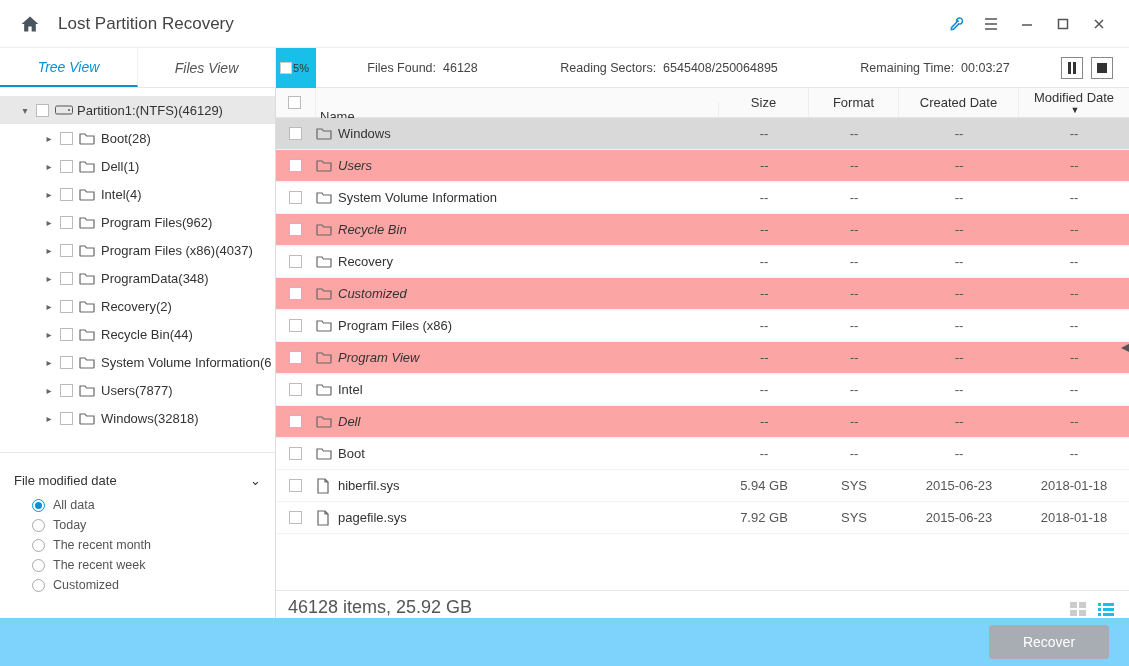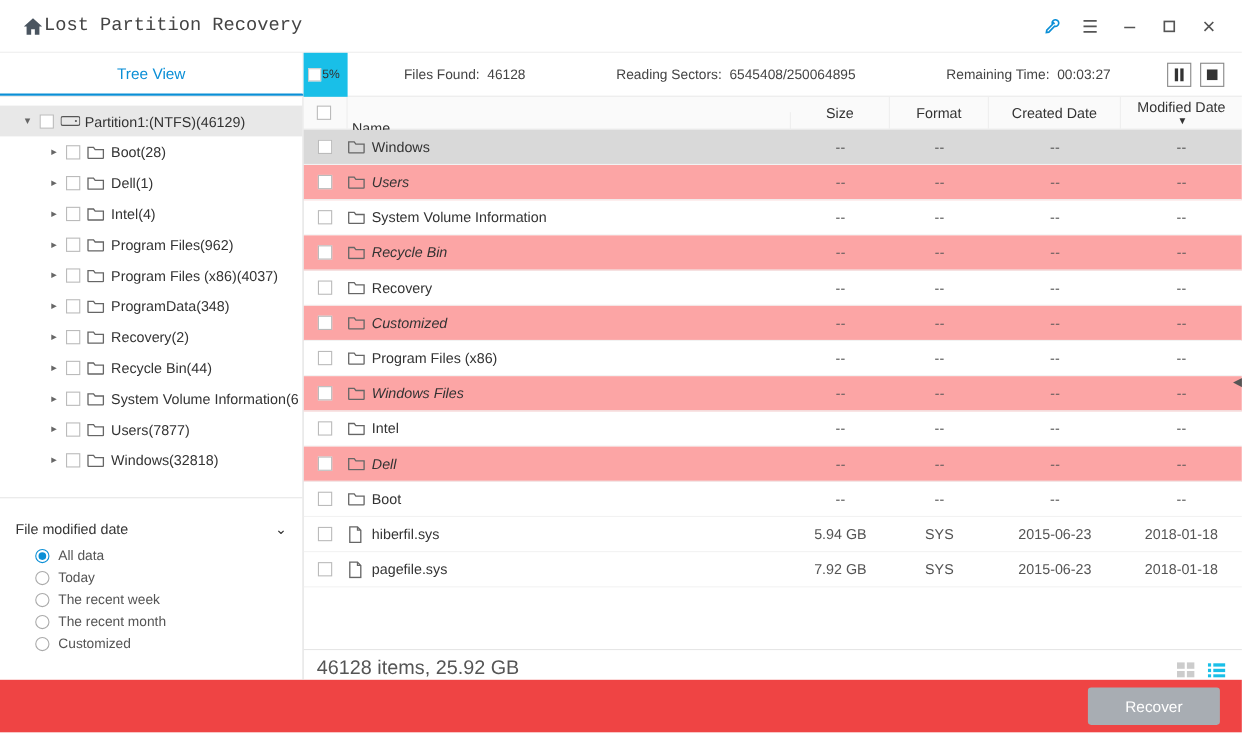--- a/index.html
+++ b/index.html
@@ -1,29 +1,29 @@
 <!DOCTYPE html>
 <html><head>
 <meta charset="utf-8">
 <style>
 * { box-sizing: border-box; margin: 0; padding: 0; font-family: -apple-system, "Segoe UI", Arial, sans-serif; }
 body { width: 1129px; height: 666px; background: #fff; overflow: hidden; font-size: 13px; color: #333; position: relative; }
 
 
 .titlebar { height: 48px; display: flex; align-items: center; padding: 0 12px 0 20px; border-bottom: 1px solid #eee; }
 .titlebar .home-icon svg { display: block; }
-.titlebar .title { font-size: 17px; color: #444; font-family: Liberation Mono, monospace; }
+.titlebar .title { margin-left: 18px; font-size: 17px; color: #444; }
 .titlebar .spacer { flex: 1; }
 .winbtn { width: 36px; height: 36px; display: flex; align-items: center; justify-content: center; color: #666; cursor: pointer; }
 .key-icon svg { color: #0b8fd6; }
 
 
 .statusbar { height: 40px; display: flex; align-items: center; border-bottom: 1px solid #e6e6e6; }
 .left-tabs { width: 276px; display: flex; height: 100%; }
-.tab { flex: 1; display: flex; align-items: center; justify-content: center; font-size: 14px; color: #555; cursor: pointer; border-right: 1px solid #eee; }
+.tab { flex: 1; display: flex; align-items: center; justify-content: center; font-size: 14px; color: #555; cursor: pointer; border-right: 1px solid #eee; font-style: italic; }
 .tab.active { color: #0b8fd6; border-bottom: 2px solid #0b8fd6; }
 .prog-block { width: 40px; height: 40px; background: #19bfe8; position: relative; display:flex; align-items:center; justify-content:center; }
 .prog-chk { position: absolute; left: 4px; top: 14px; width: 12px; height: 12px; border:1px solid #ccc; background:#fff; }
 .prog-pct { font-size: 11px; color: #333; margin-left: 10px; }
 .status-text { flex: 1; display: flex; align-items: center; justify-content: space-around; font-size: 12.5px; color: #444; padding: 0 10px; }
 .status-text span b { font-weight: normal; }
 .ctrl-btns { display: flex; align-items: center; gap: 8px; padding-right: 16px; }
 .sqbtn { width: 22px; height: 22px; border: 1px solid #888; display:flex; align-items:center; justify-content:center; cursor:pointer; }
 
 
@@ -63,21 +63,21 @@
 .trow.sel { background:#d9d9d9; }
 .trow.alt { background:#fca5a5;font-style:italic; }
 .trow .col-name { display:flex; align-items:flex-start; }
 .dash { color:#555; }
 
 .statusline { height:28px; border-top:1px solid #e6e6e6; display:flex; align-items:flex-end; padding:0 12px; font-size:18px; color:#555; }
 .statusline .sp { flex:1; }
 .viewbtn { width:22px; height:18px; margin-left:6px; display:flex; align-items:center; justify-content:center; cursor:pointer; }
 
 
-.footer { height:48px; background:#ef4444; display:flex; align-items:center; justify-content:flex-end; padding-right:20px; }
+.footer { height:48px; background:#7dd3fc; display:flex; align-items:center; justify-content:flex-end; padding-right:20px; }
 .recover-btn { width:120px; height:34px; background:#a8adb3; color:#fff; border:none; border-radius:3px; font-size:14px; cursor:pointer; }
 
 .side-handle { position:absolute; right:0; top:340px; width:8px; height:14px; color:#555; font-size:12px; }
 </style>
 </head>
 <body>
 
 <div class="titlebar">
   <span class="home-icon">
     <svg width="20" height="20" viewBox="0 0 24 24">
@@ -109,20 +109,21 @@
   <span class="winbtn">
     <svg width="14" height="14" viewBox="0 0 14 14">
         <path stroke="#555" stroke-width="1.5" d="M3 3l8 8M11 3l-8 8"></path>
       </svg>
   </span>
 </div>
 
 <div class="statusbar">
   <div class="left-tabs">
     <div class="tab active">Tree View</div>
+    <div class="tab">Files View</div>
   </div>
   <div class="prog-block">
     <span class="prog-chk"></span>
     <span class="prog-pct">5%</span>
   </div>
   <div class="status-text">
     <span><b>Files Found:</b>&nbsp;&nbsp;<b>46128</b></span>
     <span><b>Reading Sectors:</b>&nbsp;&nbsp;<b>6545408/250064895</b></span>
     <span><b>Remaining Time:</b>&nbsp;&nbsp;<b>00:03:27</b></span>
   </div>
@@ -277,25 +278,25 @@
           <div class="radio-row">
             <span class="radio sel"></span>
             <span>All data</span>
           </div>
           <div class="radio-row">
             <span class="radio"></span>
             <span>Today</span>
           </div>
           <div class="radio-row">
             <span class="radio"></span>
-            <span>The recent week</span>
+            <span>The recent month</span>
           </div>
           <div class="radio-row">
             <span class="radio"></span>
-            <span>The recent month</span>
+            <span>The recent week</span>
           </div>
           <div class="radio-row">
             <span class="radio"></span>
             <span>Customized</span>
           </div>
         </div>
     </div>
   </div>
 
   <div class="content">
@@ -435,21 +436,21 @@
         <div class="trow alt">
           <div class="col-chk">
             <span class="chk"></span>
           </div>
           <div class="col-name">
             <span class="fico">
               <svg width="16" height="14" viewBox="0 0 16 14">
                 <path fill="none" stroke="#666" stroke-width="1.2" d="M1 3h5l1.5 2H15v7.5a.5.5 0 0 1-.5.5h-13a.5.5 0 0 1-.5-.5V3z"></path>
               </svg>
             </span>
-            <span>Windows Files</span>
+            <span>Program View</span>
           </div>
           <div class="col-size dash">--</div>
           <div class="col-fmt dash">--</div>
           <div class="col-created dash">--</div>
           <div class="col-mod dash">--</div>
         </div>
         <div class="trow">
           <div class="col-chk">
             <span class="chk"></span>
           </div>

